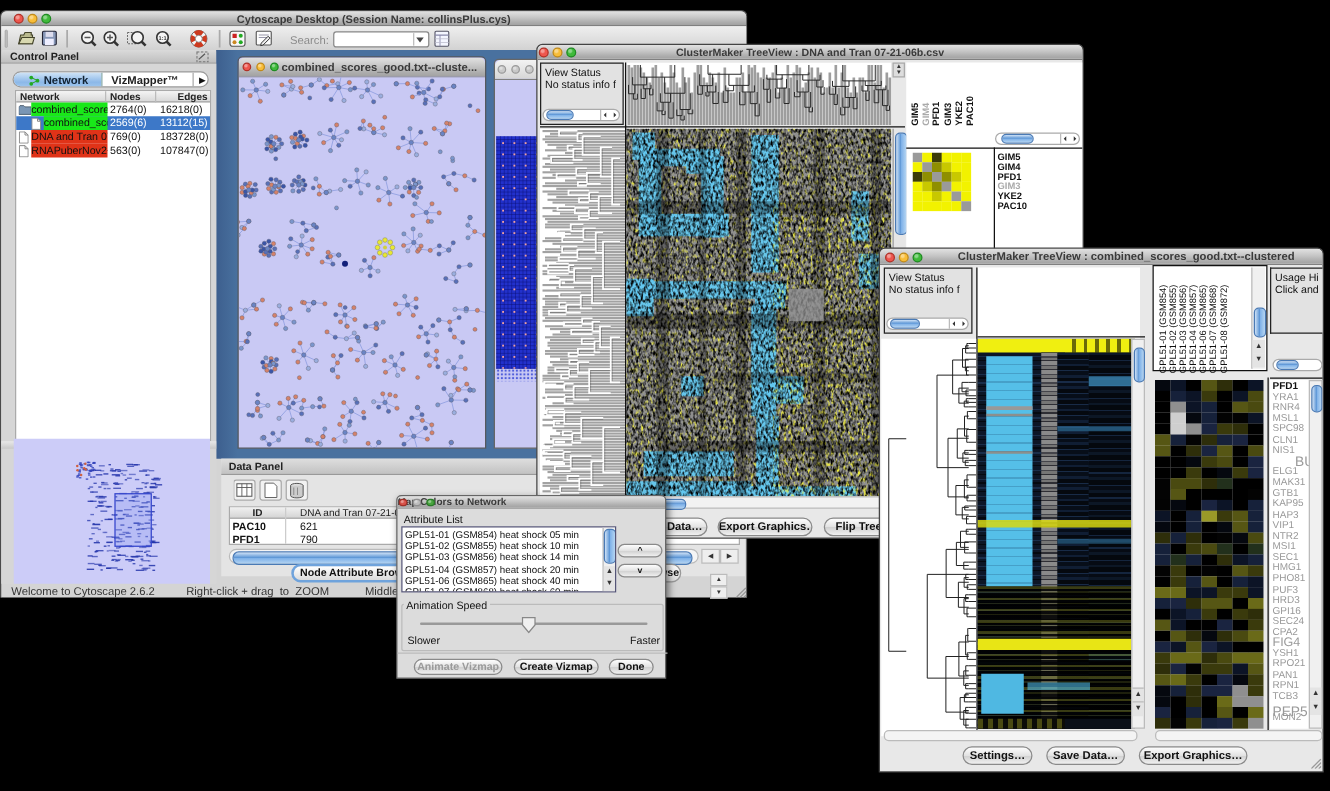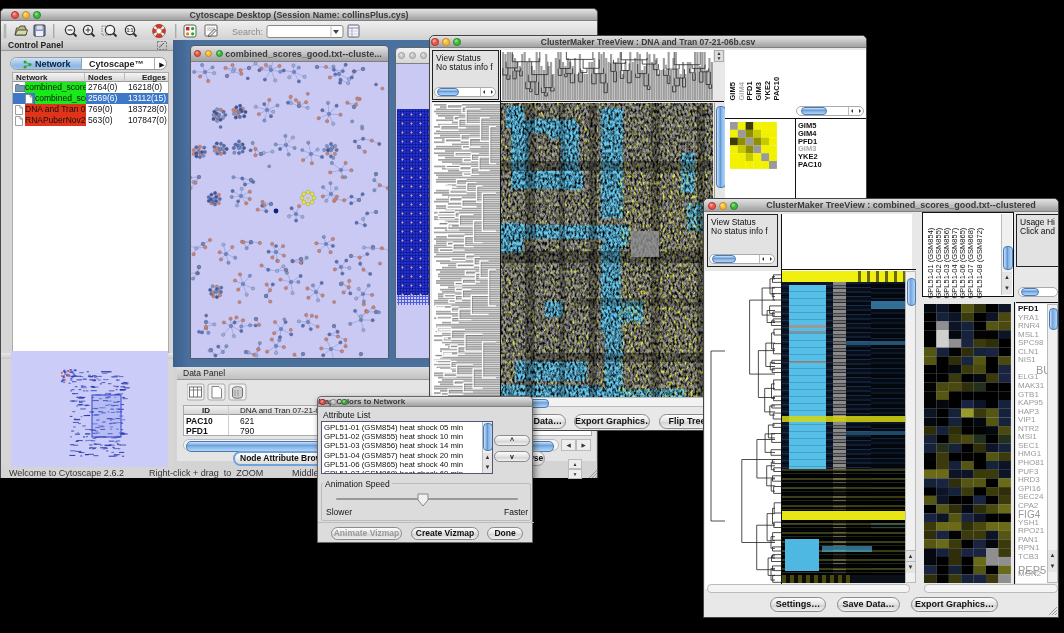--- a/index.html
+++ b/index.html
@@ -92,21 +92,21 @@
 <div class="abs" style="left:9px;top:6px;width:157px;height:13px;background:#fff;border:1px solid #9a9a9a;border-radius:7px;box-sizing:border-box;overflow:hidden">
           <i class="abs" style="left:0px;top:0px;width:70px;height:13px;background:linear-gradient(#cfe3f6,#8cb8e8 60%,#a5cbf0);border-right:1px solid #8aa;"></i>
           <svg class="abs" style="left:12px;top:2px" width="9" height="9">
             <circle cx="2" cy="2" r="1.5" fill="#2a2"></circle>
             <circle cx="2" cy="7" r="1.5" fill="#2a2"></circle>
             <circle cx="7" cy="4.5" r="1.5" fill="#2a2"></circle>
             <line x1="2" y1="2" x2="7" y2="4.5" stroke="#2a2" stroke-width="0.8"></line>
             <line x1="2" y1="7" x2="7" y2="4.5" stroke="#2a2" stroke-width="0.8"></line>
           </svg>
           <i class="abs" style="left:24px;top:0px;width:46px;font-size:9px;font-weight:bold;color:#123;line-height:13px">Network</i>
-          <i class="abs" style="left:78px;top:0px;width:60px;font-size:9px;font-weight:bold;color:#222;line-height:13px">Cytoscape™</i>
+          <i class="abs" style="left:78px;top:0px;width:60px;font-size:9px;font-weight:bold;color:#222;line-height:13px">VizMapper™</i>
           <i class="abs" style="left:143px;top:0px;width:14px;height:13px;border-left:1px solid #aaa;font-size:7px;line-height:13px;text-align:center;color:#111">▶</i>
         </div>
 <div class="abs" style="left:11px;top:21px;width:157px;height:281px;background:#fff;border:1px solid #aaa;box-sizing:border-box">
 <div class="abs" style="left:0px;top:0px;width:155px;height:9px;background:linear-gradient(#f4f4f4,#d8d8d8);border-bottom:1px solid #999;box-sizing:border-box;font-size:8px;font-weight:bold;color:#222">
             <i class="abs" style="left:3px">Network</i>
             <i class="abs" style="left:75px">Nodes</i>
             <i class="abs" style="left:129px">Edges</i>
             <i class="abs" style="left:71px;top:0px;width:1px;height:9px;background:#bbb"></i>
             <i class="abs" style="left:111px;top:0px;width:1px;height:9px;background:#bbb"></i>
           </div>
@@ -432,21 +432,21 @@
           <circle cx="51.0" cy="25.1" r="1" fill="#d06040"></circle>
           <circle cx="50.8" cy="21.8" r="1" fill="#d06040"></circle>
           <circle cx="57.6" cy="24.5" r="1" fill="#d06040"></circle>
           <circle cx="53.9" cy="28.9" r="1" fill="#d06040"></circle>
           <circle cx="56.4" cy="23.5" r="1" fill="#d06040"></circle>
           <circle cx="57.3" cy="20.0" r="1" fill="#d06040"></circle>
           <rect x="81" y="44" width="29" height="42" fill="#8899ee" fill-opacity="0.3" stroke="#3344cc" stroke-width="1"></rect>
         </svg>
 </div>
 <div class="abs" style="left:176px;top:358px;width:419px;height:94px;background:#e4e4e4">
-<div class="abs" style="left:0px;top:0px;width:419px;height:13px;background:linear-gradient(#dedede,#c2c2c2);border-bottom:1px solid #999;box-sizing:border-box;font-size:8.5px;font-weight:normal;color:#222;line-height:13px;text-indent:6px">Data Panel</div>
+<div class="abs" style="left:0px;top:0px;width:419px;height:13px;background:linear-gradient(#dedede,#c2c2c2);border-bottom:1px solid #999;box-sizing:border-box;font-size:8.5px;font-weight:bold;color:#222;line-height:13px;text-indent:6px">Data Panel</div>
 <svg class="abs" style="left:10px;top:16px" width="70" height="20">
           <rect x="0" y="1" width="17" height="16" rx="2" fill="#f2f2f2" stroke="#aaa"></rect>
           <rect x="2.5" y="4" width="12" height="10" fill="#fff" stroke="#555" stroke-width="0.8"></rect>
           <line x1="2.5" y1="7" x2="14.5" y2="7" stroke="#555" stroke-width="0.7"></line>
           <line x1="6.5" y1="4" x2="6.5" y2="14" stroke="#555" stroke-width="0.7"></line>
           <line x1="10.5" y1="4" x2="10.5" y2="14" stroke="#555" stroke-width="0.7"></line>
           <rect x="21" y="1" width="17" height="16" rx="2" fill="#f2f2f2" stroke="#aaa"></rect>
           <path d="M25 3.5 H32 L34.5 6 V15 H25 Z" fill="#fff" stroke="#666" stroke-width="0.8"></path>
           <rect x="42" y="1" width="17" height="16" rx="2" fill="#f2f2f2" stroke="#aaa"></rect>
           <ellipse cx="50.5" cy="5.5" rx="5" ry="1.8" fill="#ddd" stroke="#555" stroke-width="0.8"></ellipse>

